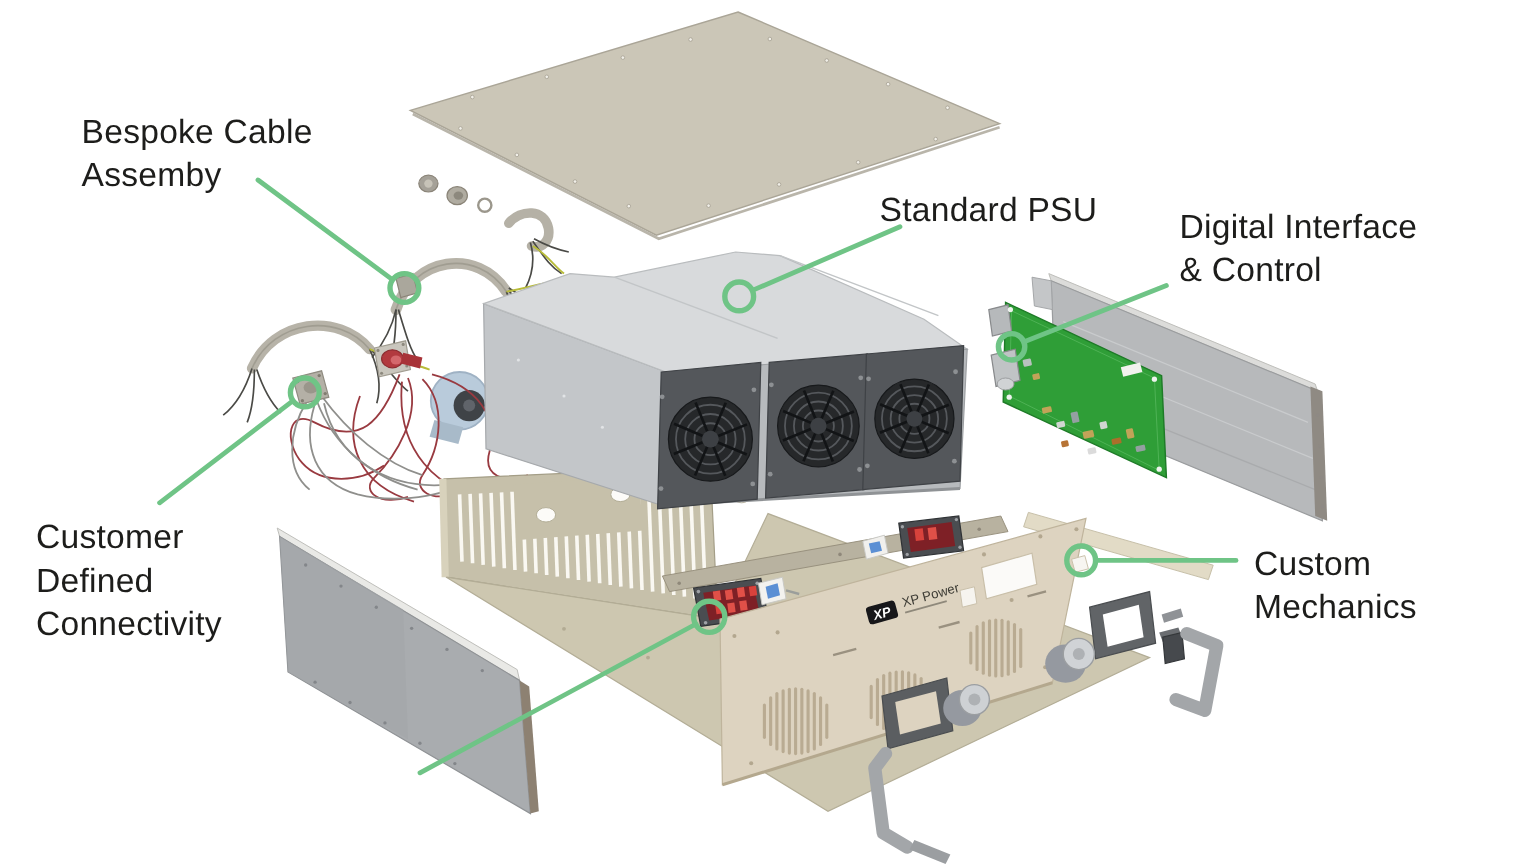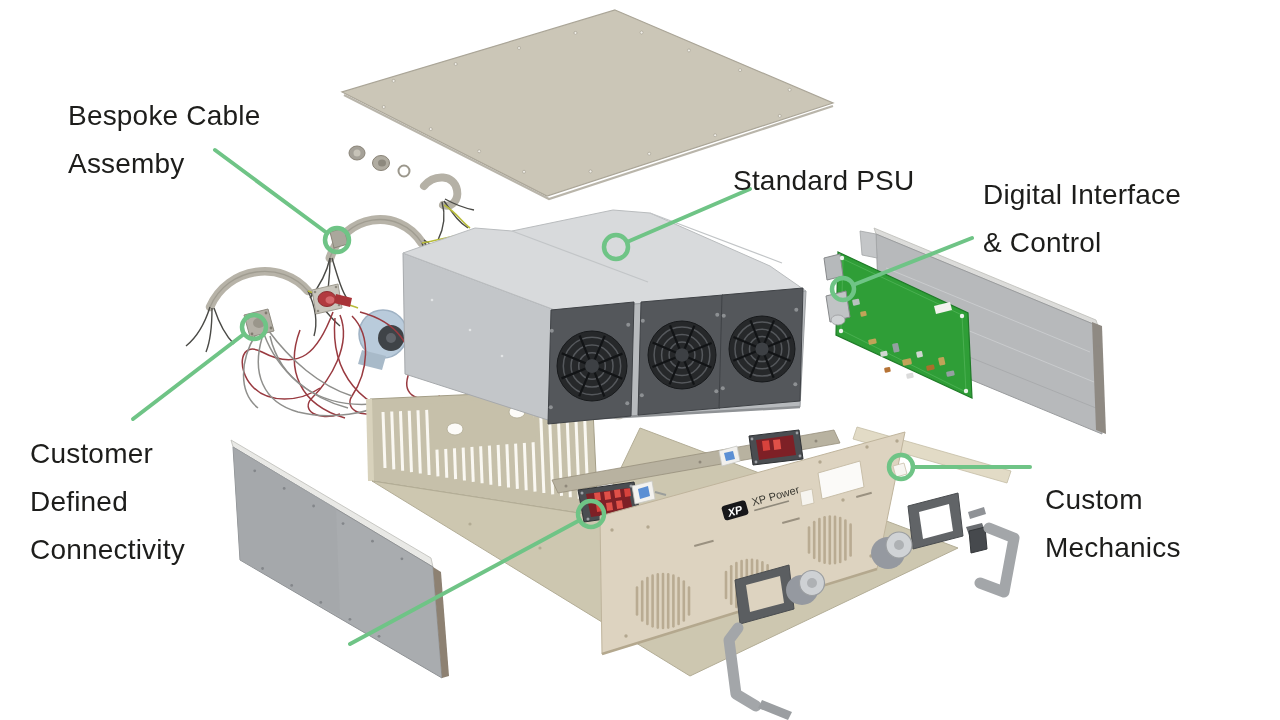--- a/index.html
+++ b/index.html
@@ -1,19 +1,19 @@
 <!DOCTYPE html>
 <html><head>
 <meta charset="utf-8">
 <style>
   html,body{margin:0;padding:0;background:#fff;}
   .stage{position:relative;width:1280px;height:720px;background:#ffffff;overflow:hidden;
          font-family:"Liberation Sans",sans-serif;}
   .stage svg{position:absolute;left:0;top:0;}
-  .lbl{position:absolute;white-space:pre-line;font-size:28px;line-height:48px;
+  .lbl{position:absolute;white-space:pre-line;font-size:28px;line-height:36px;
        color:#1d1d1b;letter-spacing:.2px;}
 </style>
 </head>
 <body>
 
 <div class="stage">
 
 <svg width="1280" height="720" viewBox="0 0 1280 720">
 
   <g>
@@ -445,16 +445,16 @@
 </svg>
 
 <div class="lbl" style="left:68px;top:92px;">Bespoke Cable
 Assemby</div>
 <div class="lbl" style="left:733px;top:157px;text-align:right;">Standard PSU</div>
 <div class="lbl" style="left:30px;top:430px;">Customer
 Defined
 Connectivity</div>
 <div class="lbl" style="left:983px;top:171px;">Digital Interface
 &amp; Control</div>
-<div class="lbl" style="left:1045px;top:476px;">Custom
+<div class="lbl" style="left:1045px;top:452px;">Custom
 Mechanics</div>
 
 </div>
 
 </body></html>

